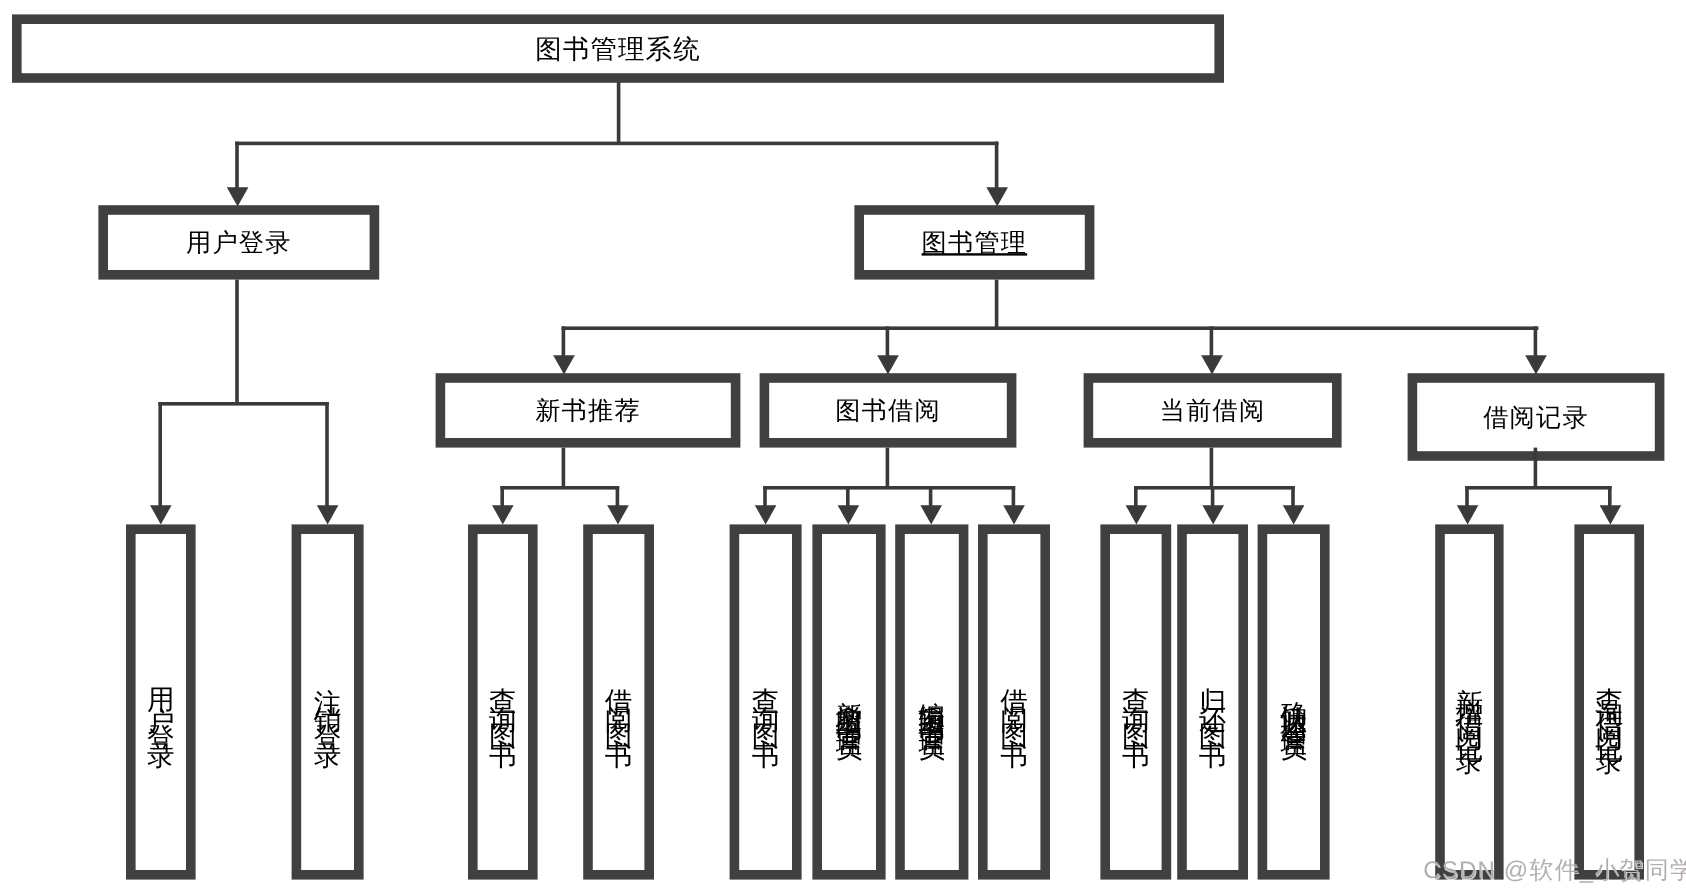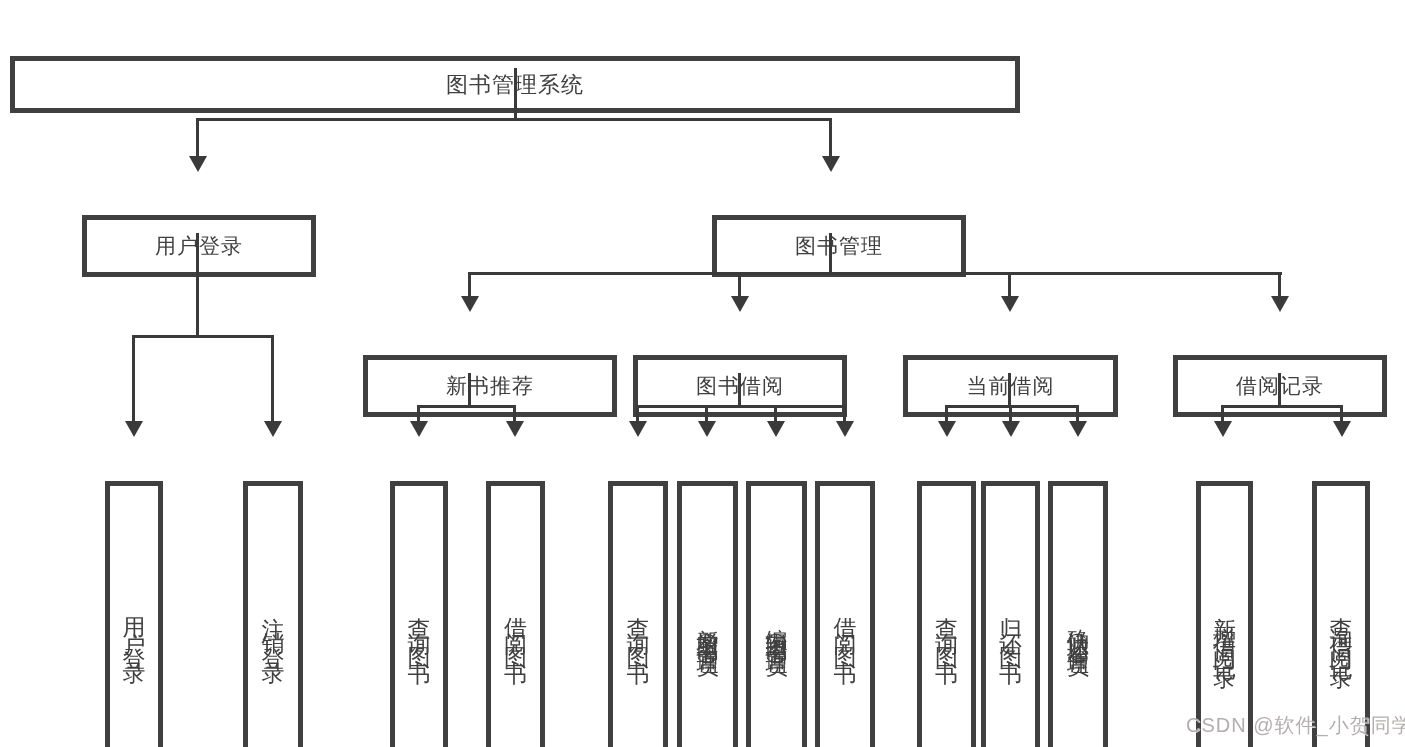--- a/index.html
+++ b/index.html
@@ -12,29 +12,28 @@
     position: relative;
     width: 1405px;
     height: 747px;
     background: #ffffff;
     overflow: hidden;
   }
   .box {
     position: absolute;
     box-sizing: border-box;
     background: #ffffff;
-    border: 5px solid #404040;
-    color: #404040;
+    border: 8px solid #404040;
+    color: #000000;
     display: flex;
     align-items: center;
     justify-content: center;
     text-align: center;
     font-size: 21px;
     letter-spacing: 1px;
-    margin-top: 44px;
   }
   .root-box { font-size: 22px; }
   .vbox {
     writing-mode: vertical-rl;
     text-orientation: upright;
     font-size: 23px;
     line-height: 1;
     padding: 6px 0;
   }
   .len4 { letter-spacing: 15px; }
@@ -72,29 +71,29 @@
 </style>
 </head>
 <body>
 
 <div class="canvas">
 
   <div class="box root-box" style="left:10px; top:12px; width:1010px; height:57px;">图书管理系统</div>
 
   <div class="box" style="left:82px; top:171px; width:234px; height:62px;">用户登录</div>
 
-  <div class="box" style="left:712px; top:171px; width:254px; height:62px;">图书管理</div>
+  <div class="box" style="left:712px; top:171px; width:200px; height:62px;text-decoration:underline;">图书管理</div>
 
   <div class="box" style="left:363px; top:311px; width:254px; height:62px;">新书推荐</div>
 
   <div class="box" style="left:903px; top:311px; width:215px; height:62px;">当前借阅</div>
 
   <div class="box" style="left:633px; top:311px; width:214px; height:62px;">图书借阅</div>
 
-  <div class="box" style="left:1173px; top:311px; width:214px; height:62px;">借阅记录</div>
+  <div class="box" style="left:1173px; top:311px; width:214px; height:73px;">借阅记录</div>
 
   <div class="box vbox len4" style="left:105px; top:437px; width:58px; height:296px;">用户登录</div>
   <div class="box vbox len4" style="left:243px; top:437px; width:60px; height:296px;">注销登录</div>
 
   <div class="box vbox len4" style="left:390px; top:437px; width:58px; height:296px;">查询图书</div>
   <div class="box vbox len4" style="left:486px; top:437px; width:59px; height:296px;">借阅图书</div>
 
   <div class="box vbox len4" style="left:608px; top:437px; width:60px; height:296px;">查询图书</div>
   <div class="box vbox len9" style="left:677px; top:437px; width:61px; height:296px;">新增图书（管理员）</div>
   <div class="box vbox len9" style="left:746px; top:437px; width:61px; height:296px;">编辑图书（管理员）</div>

